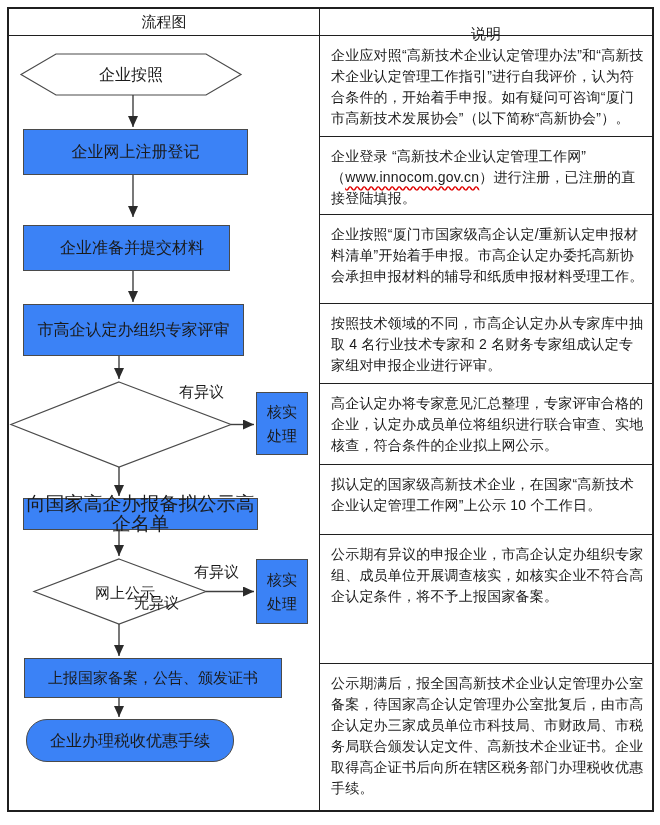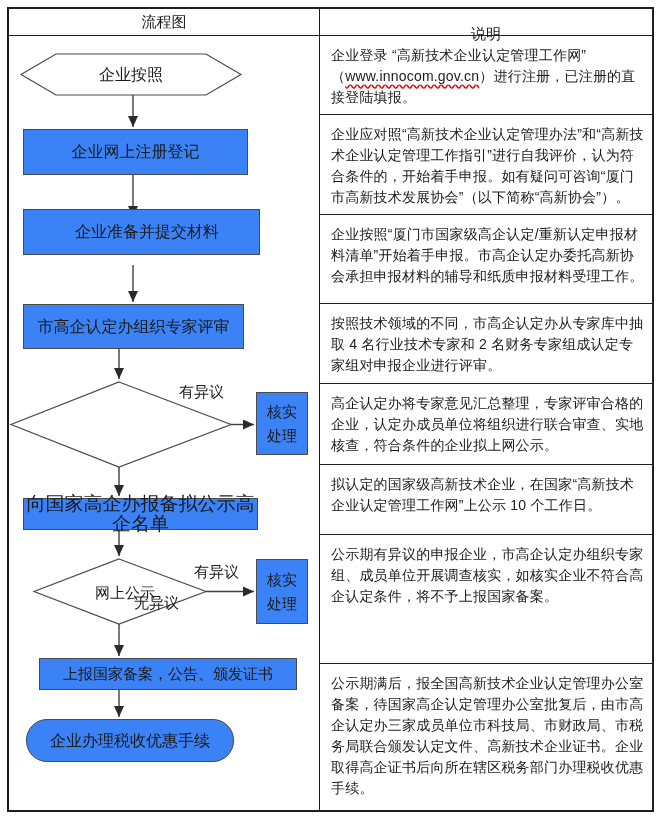--- a/index.html
+++ b/index.html
@@ -76,52 +76,52 @@
           <line x1="110" y1="651" x2="110" y2="681" marker-end="url(#ah)"></line>
           <line x1="222" y1="388.5" x2="245" y2="388.5" marker-end="url(#ah)"></line>
           <line x1="197" y1="555.5" x2="245" y2="555.5" marker-end="url(#ah)"></line>
         </g>
       </svg>
 
       <div class="flow-text" style="left:12px; top:18px; width:220px; height:41px; font-size:16px;">企业按照</div>
 
       <div class="flow-node" style="left:14px; top:93px; width:225px; height:46px;">企业网上注册登记</div>
 
-      <div class="flow-node" style="left:14px; top:173px; width:237px; height:46px;padding-left:11px;">企业准备并提交材料</div>
+      <div class="flow-node" style="left:14px; top:189px; width:207px; height:46px;padding-left:11px;">企业准备并提交材料</div>
 
-      <div class="flow-node" style="left:14px; top:268px; width:221px; height:45px;">市高企认定办组织专家评审</div>
+      <div class="flow-node" style="left:14px; top:268px; width:221px; height:52px;">市高企认定办组织专家评审</div>
 
 
       <div class="flow-label" style="left:170px; top:347px;">有异议</div>
 
       <div class="flow-node" style="left:247px; top:356px; width:52px; height:63px; font-size:15px; line-height:24px;">核实
 处理</div>
 
       <div class="flow-node" style="left:14px; top:462px; width:235px; height:32px; font-size:19px;">向国家高企办报备拟公示高企名单</div>
 
       <div class="flow-text" style="left:41px; top:541px; width:150px; height:30px;">网上公示</div>
 
       <div class="flow-label" style="left:185px; top:527px;">有异议</div>
 
       <div class="flow-node" style="left:247px; top:523px; width:52px; height:65px; font-size:15px; line-height:24px;">核实
 处理</div>
 
       <div class="flow-label" style="left:125px; top:558px;">无异议</div>
 
-      <div class="flow-node" style="left:30px; top:622px; width:258px; height:32px; font-size:15px;">上报国家备案，公告、颁发证书</div>
+      <div class="flow-node" style="left:15px; top:622px; width:258px; height:40px; font-size:15px;">上报国家备案，公告、颁发证书</div>
 
       <div class="flow-node stadium" style="left:17px; top:683px; width:208px; height:43px;">企业办理税收优惠手续</div>
     </div>
 
     <div class="exp-col">
 
+      <div class="exp-row" style="height:106px;">企业应对照“高新技术企业认定管理办法”和“高新技术企业认定管理工作指引”进行自我评价，认为符合条件的，开始着手申报。如有疑问可咨询“厦门市高新技术发展协会”（以下简称“高新协会”）。</div>
+
       <div class="exp-row" style="height:82px;"><span>企业登录 “高新技术企业认定管理工作网”
 （</span><span class="url">www.innocom.gov.cn</span><span>）进行注册，已注册的直接登陆填报。</span></div>
-
-      <div class="exp-row" style="height:106px;">企业应对照“高新技术企业认定管理办法”和“高新技术企业认定管理工作指引”进行自我评价，认为符合条件的，开始着手申报。如有疑问可咨询“厦门市高新技术发展协会”（以下简称“高新协会”）。</div>
 
       <div class="exp-row" style="height:94px;">企业按照“厦门市国家级高企认定/重新认定申报材料清单”开始着手申报。市高企认定办委托高新协会承担申报材料的辅导和纸质申报材料受理工作。</div>
 
       <div class="exp-row" style="height:84px;">按照技术领域的不同，市高企认定办从专家库中抽取 4 名行业技术专家和 2 名财务专家组成认定专家组对申报企业进行评审。</div>
 
       <div class="exp-row" style="height:85px;">高企认定办将专家意见汇总整理，专家评审合格的企业，认定办成员单位将组织进行联合审查、实地核查，符合条件的企业拟上网公示。</div>
 
       <div class="exp-row" style="height:74px;">拟认定的国家级高新技术企业，在国家“高新技术企业认定管理工作网”上公示 10 个工作日。</div>
 
       <div class="exp-row" style="height:94px;">公示期有异议的申报企业，市高企认定办组织专家组、成员单位开展调查核实，如核实企业不符合高企认定条件，将不予上报国家备案。</div>

